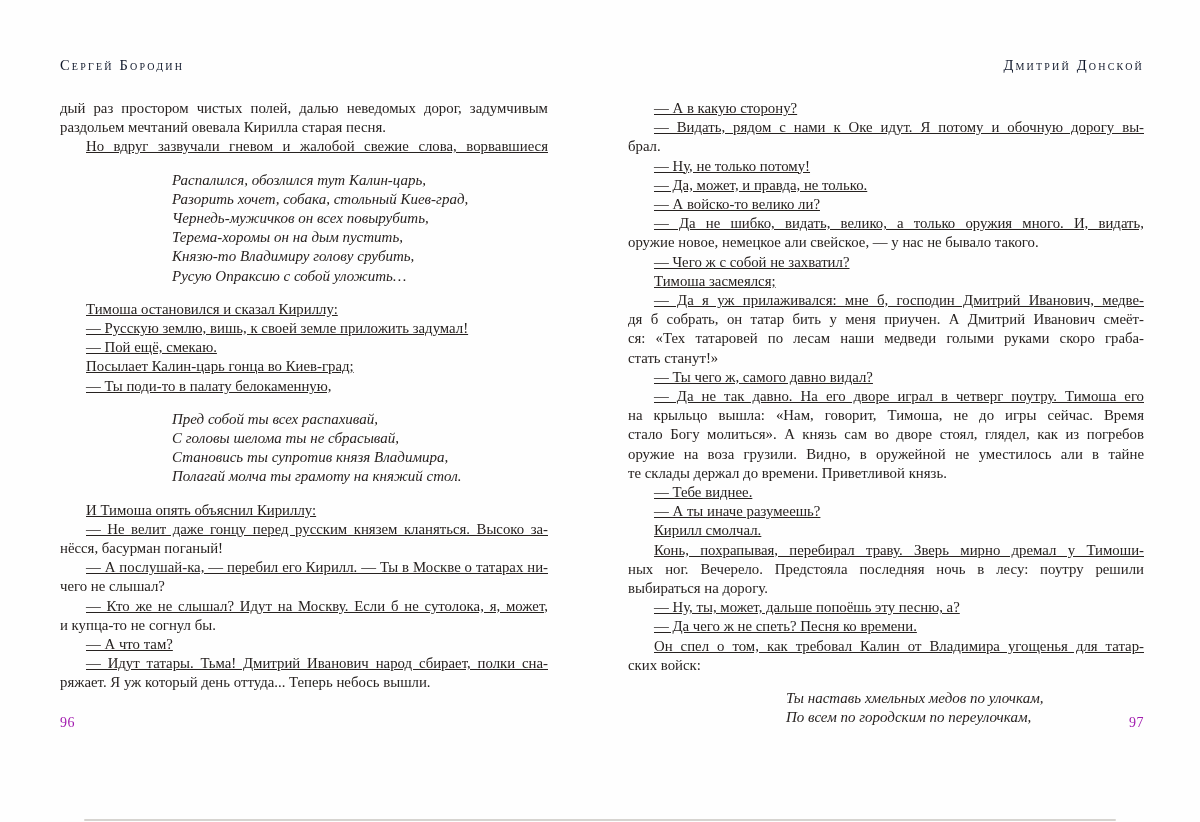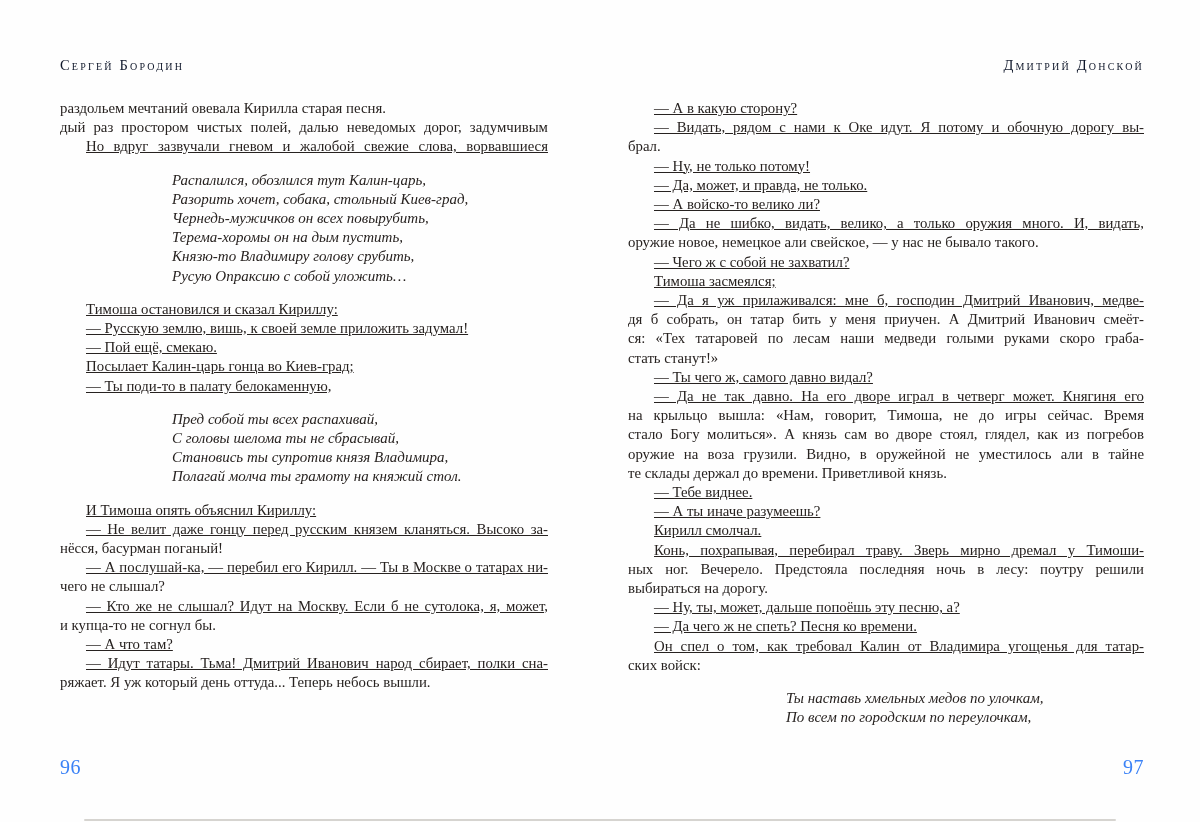--- a/index.html
+++ b/index.html
@@ -25,43 +25,43 @@
   #col-left{left:60px;width:488px;}
   #col-right{left:628px;width:516px;}
   .block{margin:0;}
   .ln{min-height:19.2px;white-space:normal;}
   .ln.ind{padding-left:26px;text-decoration:underline;}
   .ln.full{text-align:justify;text-align-last:justify;}
   .verse{margin:14px 0;font-style:italic;font-size:15px;}
   #col-left .verse .ln{padding-left:112px;}
   #col-right .verse .ln{padding-left:158px;}
   .page-number{
-    position:absolute;top:756px;
-    font-size:20px;color:#3b82f6;letter-spacing:.5px;
+    position:absolute;top:715px;
+    font-size:14px;color:#a21caf;letter-spacing:.5px;
   }
   .number-left{left:60px;}
   .number-right{left:628px;width:516px;text-align:right;}
   .bottom-edge{
     position:absolute;left:84px;right:84px;bottom:1px;height:2px;
     background:#d6d4d0;border-radius:1px;
   }
 </style>
 </head>
 <body>
 
 <div class="spread">
 
   <div class="running-header header-left">Сергей Бородин</div>
 
   <div class="running-header header-right">Дмитрий Донской</div>
 
   <div class="text-column" id="col-left">
       <div class="block prose">
+        <div class="ln full">дый раз простором чистых полей, далью неведомых дорог, задумчивым</div>
         <div class="ln">раздольем мечтаний овевала Кирилла старая песня.</div>
-        <div class="ln full">дый раз простором чистых полей, далью неведомых дорог, задумчивым</div>
         <div class="ln ind full">Но вдруг зазвучали гневом и жалобой свежие слова, ворвавшиеся</div>
       </div>
       <div class="block verse">
         <div class="ln">Распалился, обозлился тут Калин-царь,</div>
         <div class="ln">Разорить хочет, собака, стольный Киев-град,</div>
         <div class="ln">Чернедь-мужичков он всех повырубить,</div>
         <div class="ln">Терема-хоромы он на дым пустить,</div>
         <div class="ln">Князю-то Владимиру голову срубить,</div>
         <div class="ln">Русую Опраксию с собой уложить…</div>
       </div>
@@ -102,21 +102,21 @@
         <div class="ln ind">— А войско-то велико ли?</div>
         <div class="ln ind full">— Да не шибко, видать, велико, а только оружия много. И, видать,</div>
         <div class="ln">оружие новое, немецкое али свейское, — у нас не бывало такого.</div>
         <div class="ln ind">— Чего ж с собой не захватил?</div>
         <div class="ln ind">Тимоша засмеялся;</div>
         <div class="ln ind full">— Да я уж прилаживался: мне б, господин Дмитрий Иванович, медве-</div>
         <div class="ln full">дя б собрать, он татар бить у меня приучен. А Дмитрий Иванович смеёт-</div>
         <div class="ln full">ся: «Тех татаровей по лесам наши медведи голыми руками скоро граба-</div>
         <div class="ln">стать станут!»</div>
         <div class="ln ind">— Ты чего ж, самого давно видал?</div>
-        <div class="ln ind full">— Да не так давно. На его дворе играл в четверг может. Княгиня его</div>
+        <div class="ln ind full">— Да не так давно. На его дворе играл в четверг поутру. Тимоша его</div>
         <div class="ln full">на крыльцо вышла: «Нам, говорит, Тимоша, не до игры сейчас. Время</div>
         <div class="ln full">стало Богу молиться». А князь сам во дворе стоял, глядел, как из погребов</div>
         <div class="ln full">оружие на воза грузили. Видно, в оружейной не уместилось али в тайне</div>
         <div class="ln">те склады держал до времени. Приветливой князь.</div>
         <div class="ln ind">— Тебе виднее.</div>
         <div class="ln ind">— А ты иначе разумеешь?</div>
         <div class="ln ind">Кирилл смолчал.</div>
         <div class="ln ind full">Конь, похрапывая, перебирал траву. Зверь мирно дремал у Тимоши-</div>
         <div class="ln full">ных ног. Вечерело. Предстояла последняя ночь в лесу: поутру решили</div>
         <div class="ln">выбираться на дорогу.</div>

